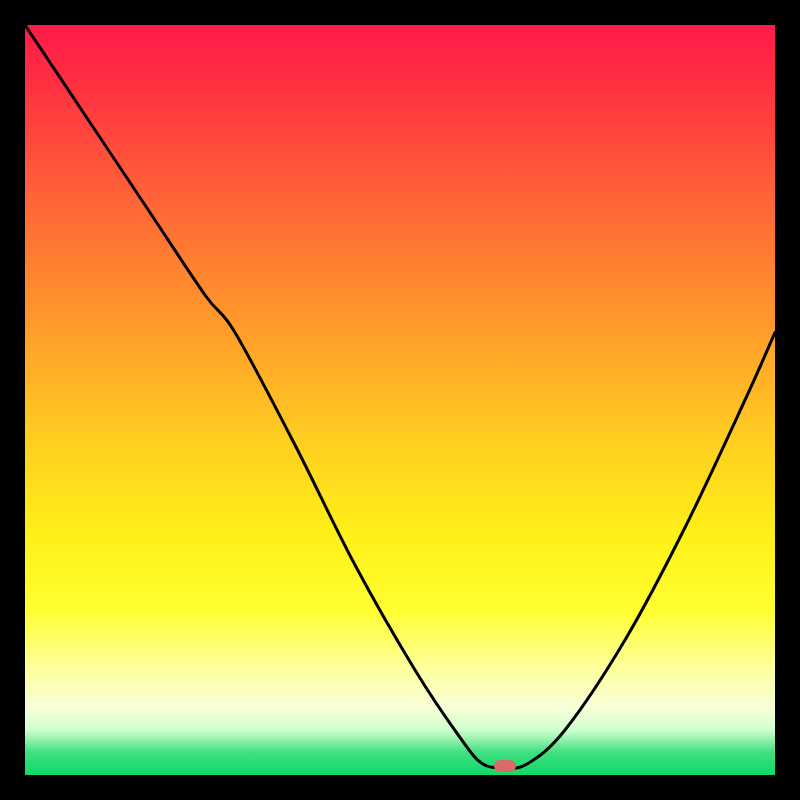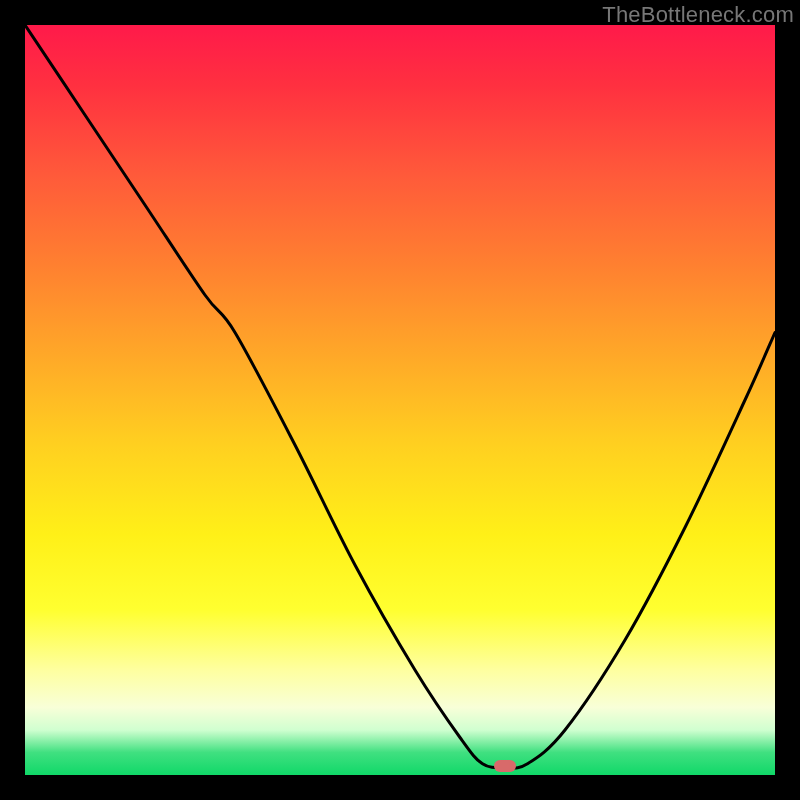--- a/index.html
+++ b/index.html
@@ -77,14 +77,13 @@
   <div class="plot-area">
     <div class="gradient-bg"></div>
 
     <svg class="curve-svg" viewBox="0 0 750 750" preserveAspectRatio="none">
       <path fill="none" stroke="#000" stroke-width="3" stroke-linejoin="round" stroke-linecap="round" d="M 0,0 C 10,15 40,60 60,90 C 80,120 100,150 120,180 C 140,210 165,248.75 180,270 C 195,291.25 195.00000000000003,282.5 210.00000000000003,307.5 C 225.00000000000003,332.5 250,381.25000000000006 270,420.00000000000006 C 290,458.75000000000006 310,502.5 330,540 C 350,577.5 372.5,616.25 390,645 C 407.5,673.75 423.74999999999994,696.875 434.99999999999994,712.5 C 446.24999999999994,728.125 450,733.75 457.5,738.75 C 465,743.75 472.5,742.5 480,742.5 C 487.5,742.5 492.50000000000006,745 502.50000000000006,738.75 C 512.5,732.5 523.75,725.625 540,705 C 556.25,684.375 580,648.75 600,615 C 620,581.25 640,542.5 660,502.50000000000006 C 680,462.50000000000006 705,407.5 720,375 C 735,342.5 745,318.75 750,307.5" id="curve-path"></path>
     </svg>
 
     <div class="marker" id="marker" style="left: 469px; top: 735px; width: 22px; height: 12px;"></div>
   </div>
 
-  <div class="watermark">TheBottleneck.com</div>
 </div>
 
 </body></html>

